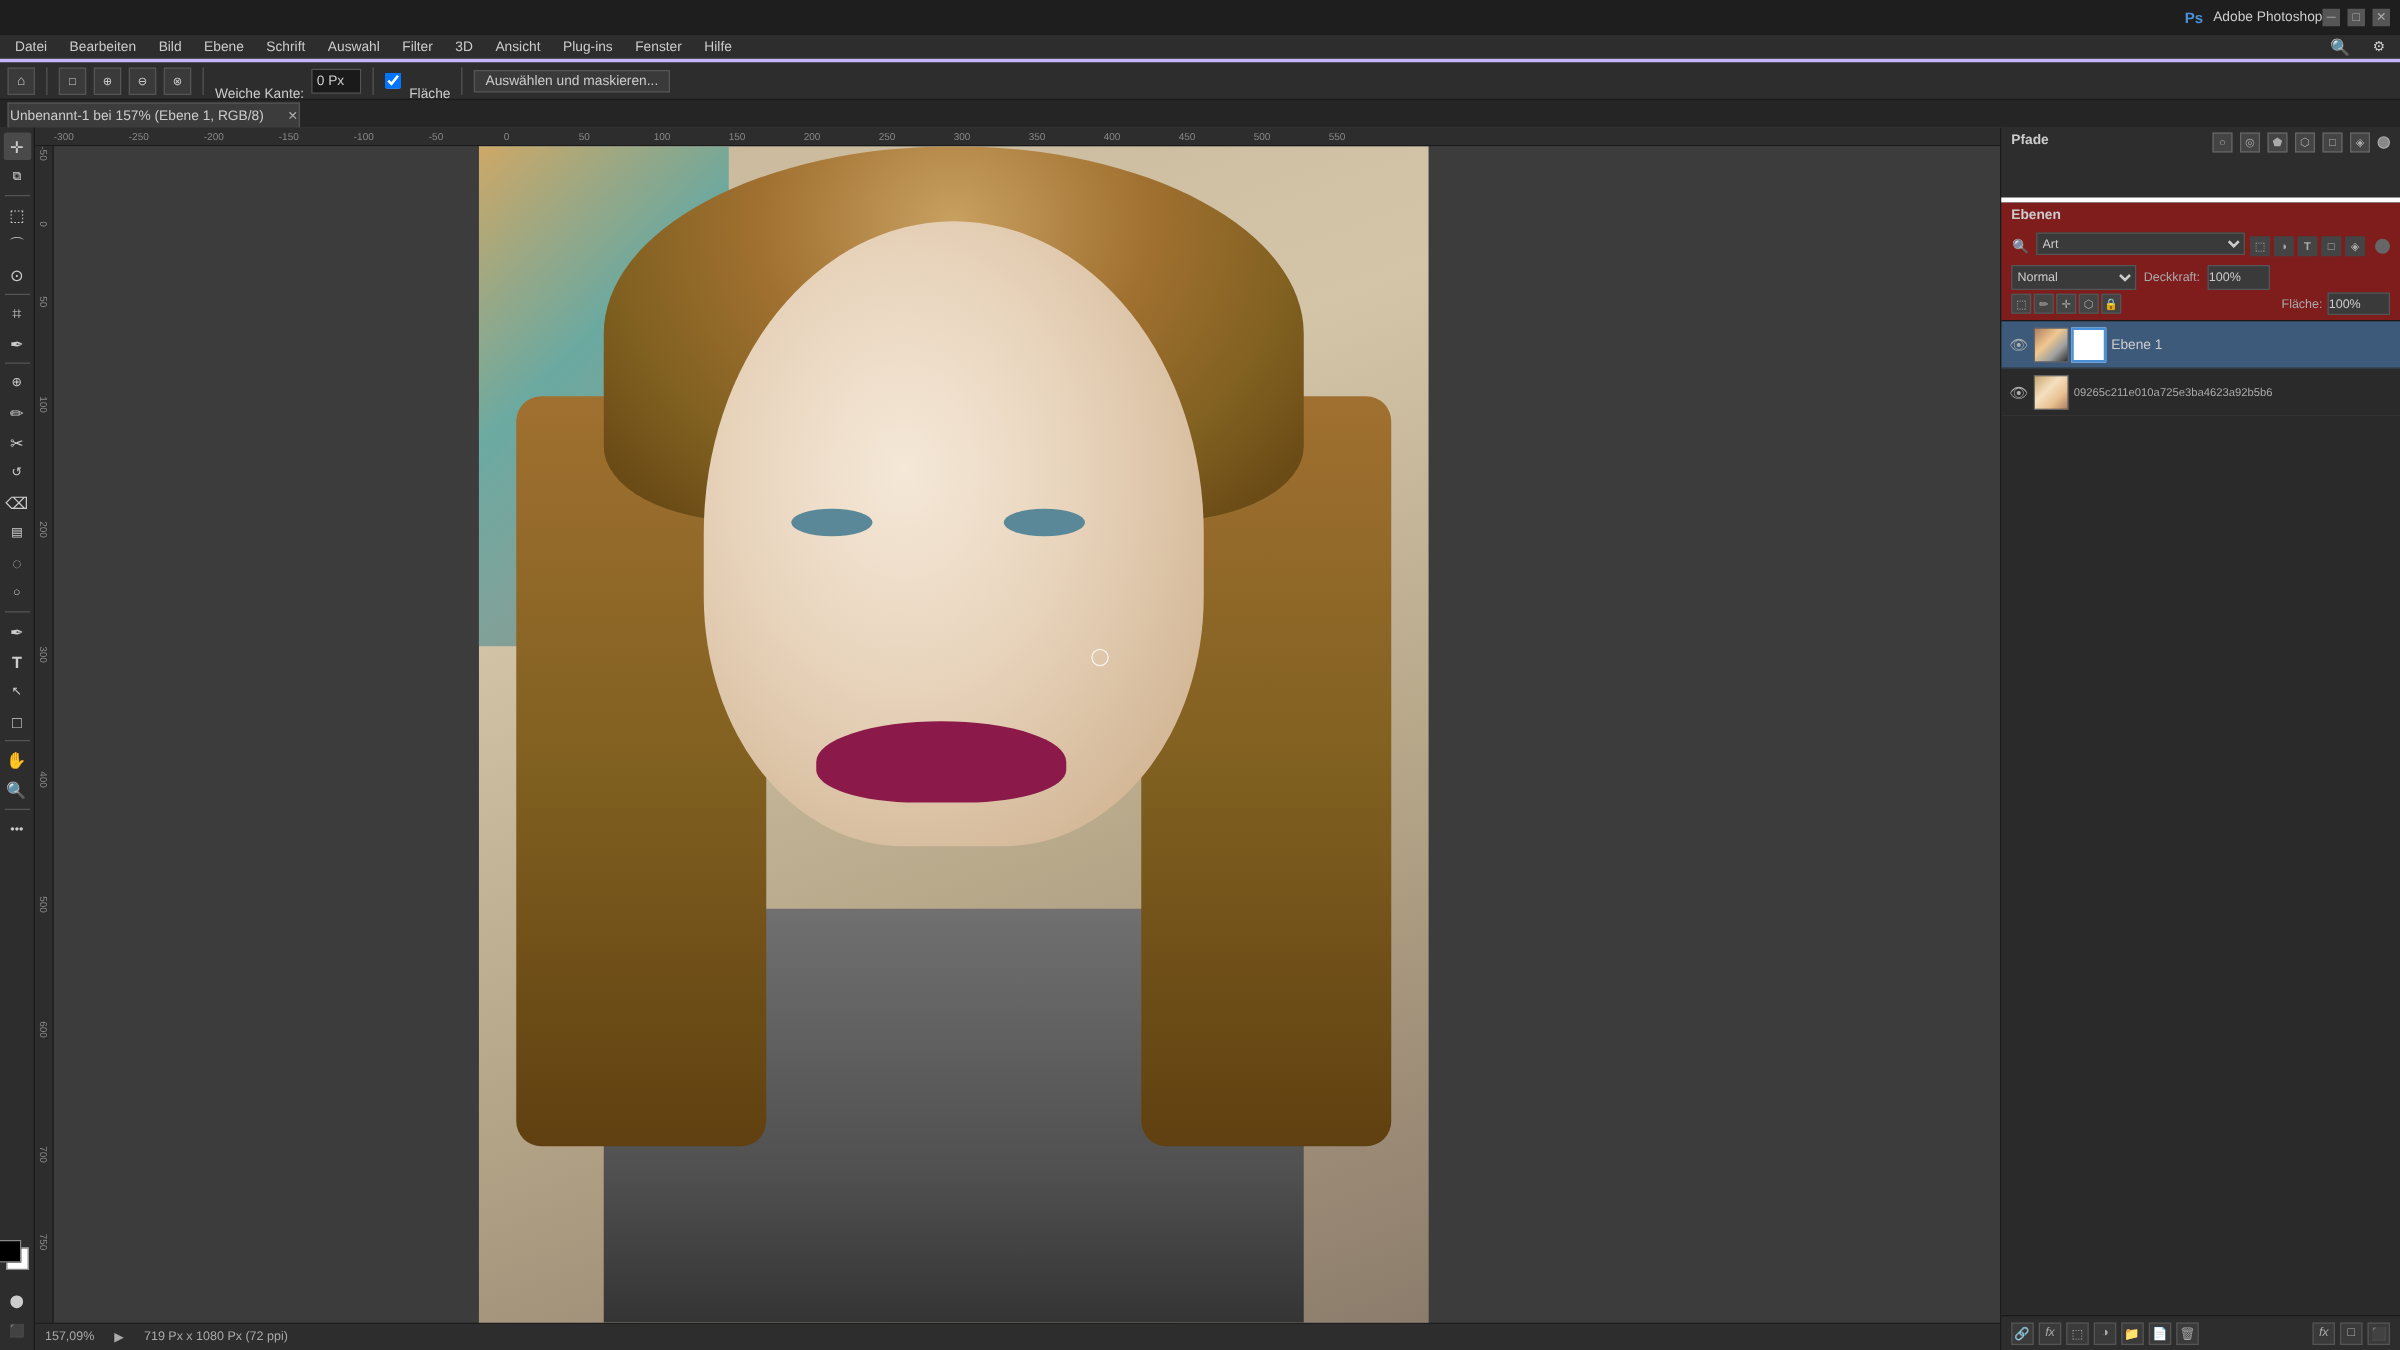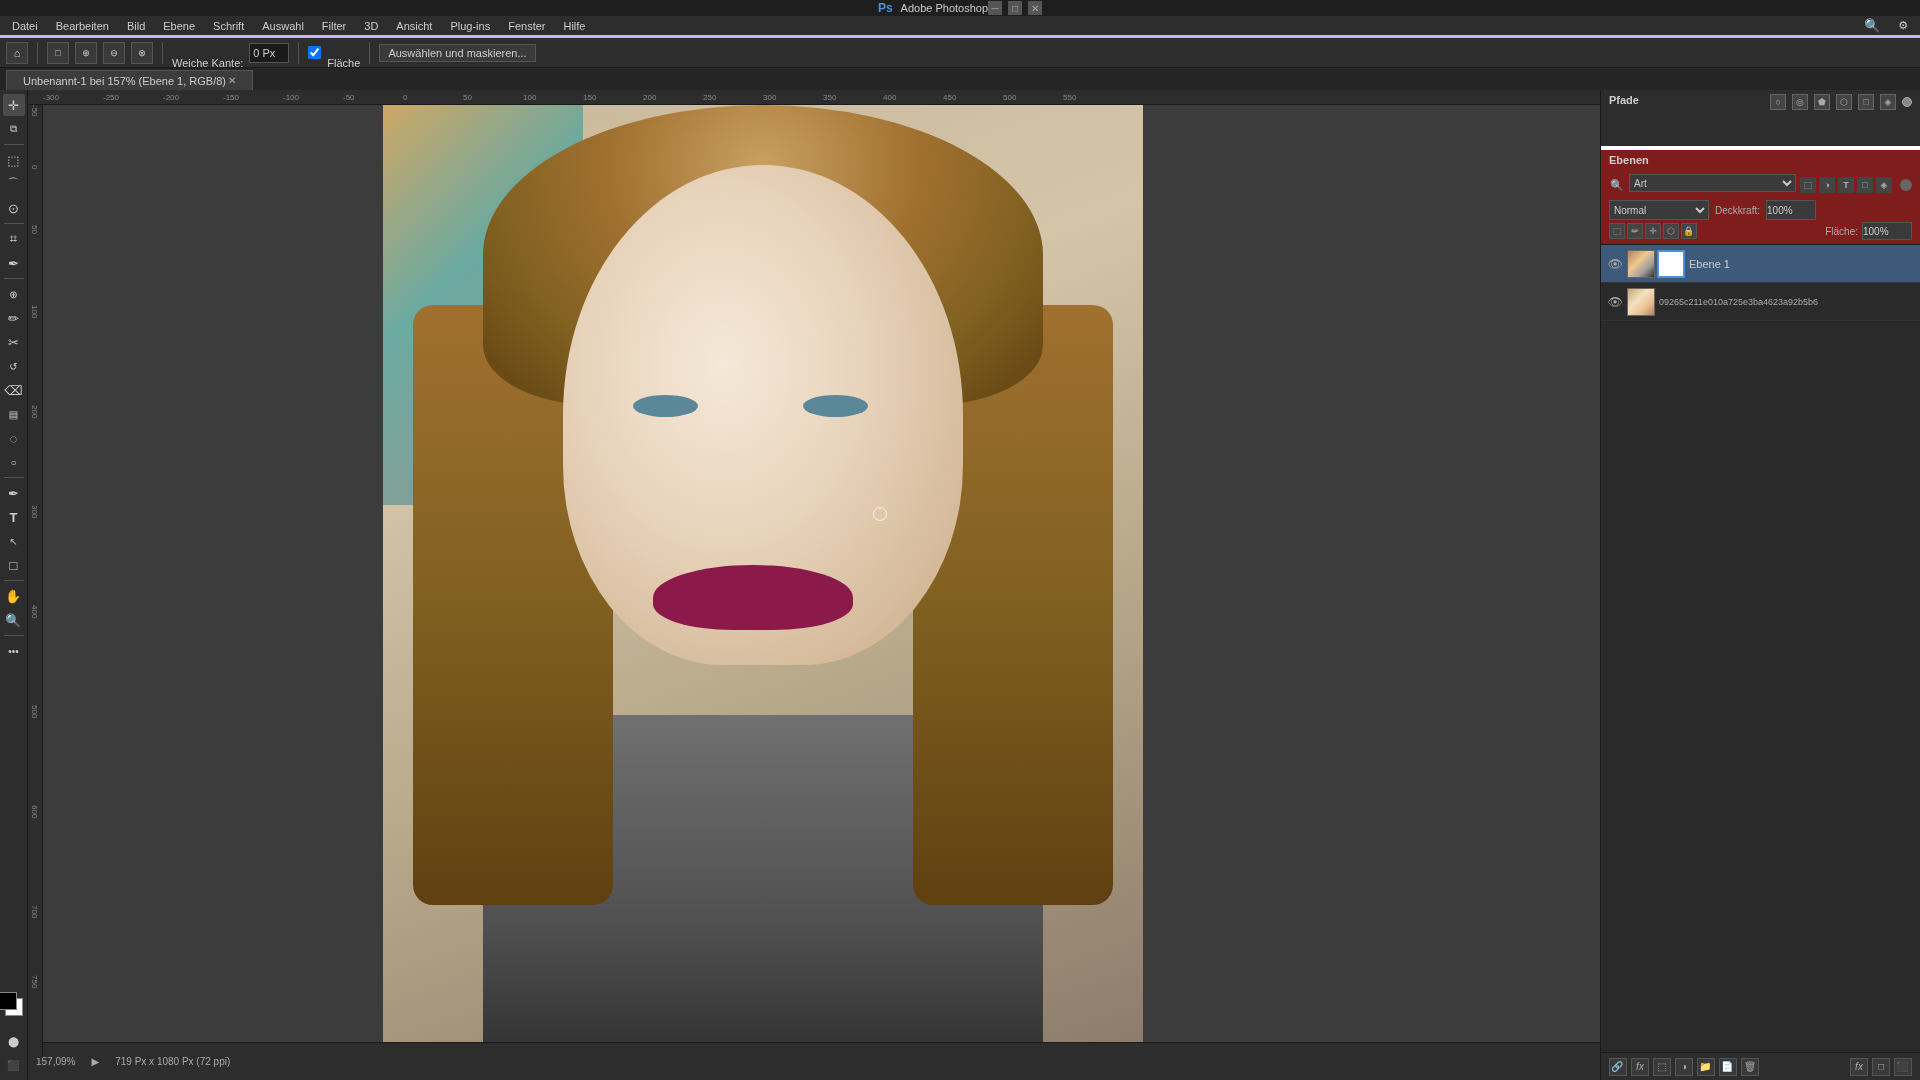--- a/index.html
+++ b/index.html
@@ -1,24 +1,24 @@
 <!DOCTYPE html>
 <html><head>
   <meta charset="utf-8">
   <style>
     * { margin: 0; padding: 0; box-sizing: border-box; }
     body { width: 1920px; height: 1080px; background: #3c3c3c; font-family: 'Arial', sans-serif; font-size: 11px; color: #ccc; overflow: hidden; display: flex; flex-direction: column; }
 
     
     #titlebar {
-      height: 16px;
+      height: 28px;
       background: #1e1e1e;
       display: flex;
       align-items: center;
-      justify-content: center;
+      justify-content: flex-end;
       padding: 0 8px;
       flex-shrink: 0;
     }
     #titlebar .app-title { color: #ccc; font-size: 11px; display: flex; align-items: center; gap: 8px; }
     #titlebar .window-controls { display: flex; gap: 6px; }
     #titlebar .window-btn { width: 14px; height: 14px; background: #555; border: none; cursor: pointer; color: #aaa; font-size: 10px; display: flex; align-items: center; justify-content: center; }
 
     
     #menubar {
       height: 22px;
@@ -61,24 +61,24 @@
       display: flex;
       align-items: flex-end;
       padding: 0 6px;
       flex-shrink: 0;
     }
     .tab {
       height: 20px;
       background: #3c3c3c;
       border: 1px solid #555;
       border-bottom: none;
-      padding: 0 16px;
-      display: flex;
-      align-items: center;
-      gap: 2px;
+      padding: 0 1px;
+      display: flex;
+      align-items: center;
+      gap: 19px;
       cursor: pointer;
       font-size: 11px;
       color: #ccc;
     }
     .tab .tab-close { cursor: pointer; color: #aaa; font-size: 10px; }
 
     
     #workspace {
       display: flex;
       flex: 1;
@@ -221,21 +221,21 @@
     .portrait-bg-left {
       position: absolute;
       top: 0; left: 0;
       width: 200px; height: 400px;
       background: linear-gradient(135deg, #d0a050 0%, #40a0a0 40%, #808080 100%);
       opacity: 0.7;
     }
 
     
     #statusbar {
-      height: 38px;
+      height: 22px;
       background: #2d2d2d;
       border-top: 1px solid #1a1a1a;
       display: flex;
       align-items: center;
       padding: 0 8px;
       gap: 16px;
       font-size: 10px;
       color: #aaa;
       flex-shrink: 0;
     }

